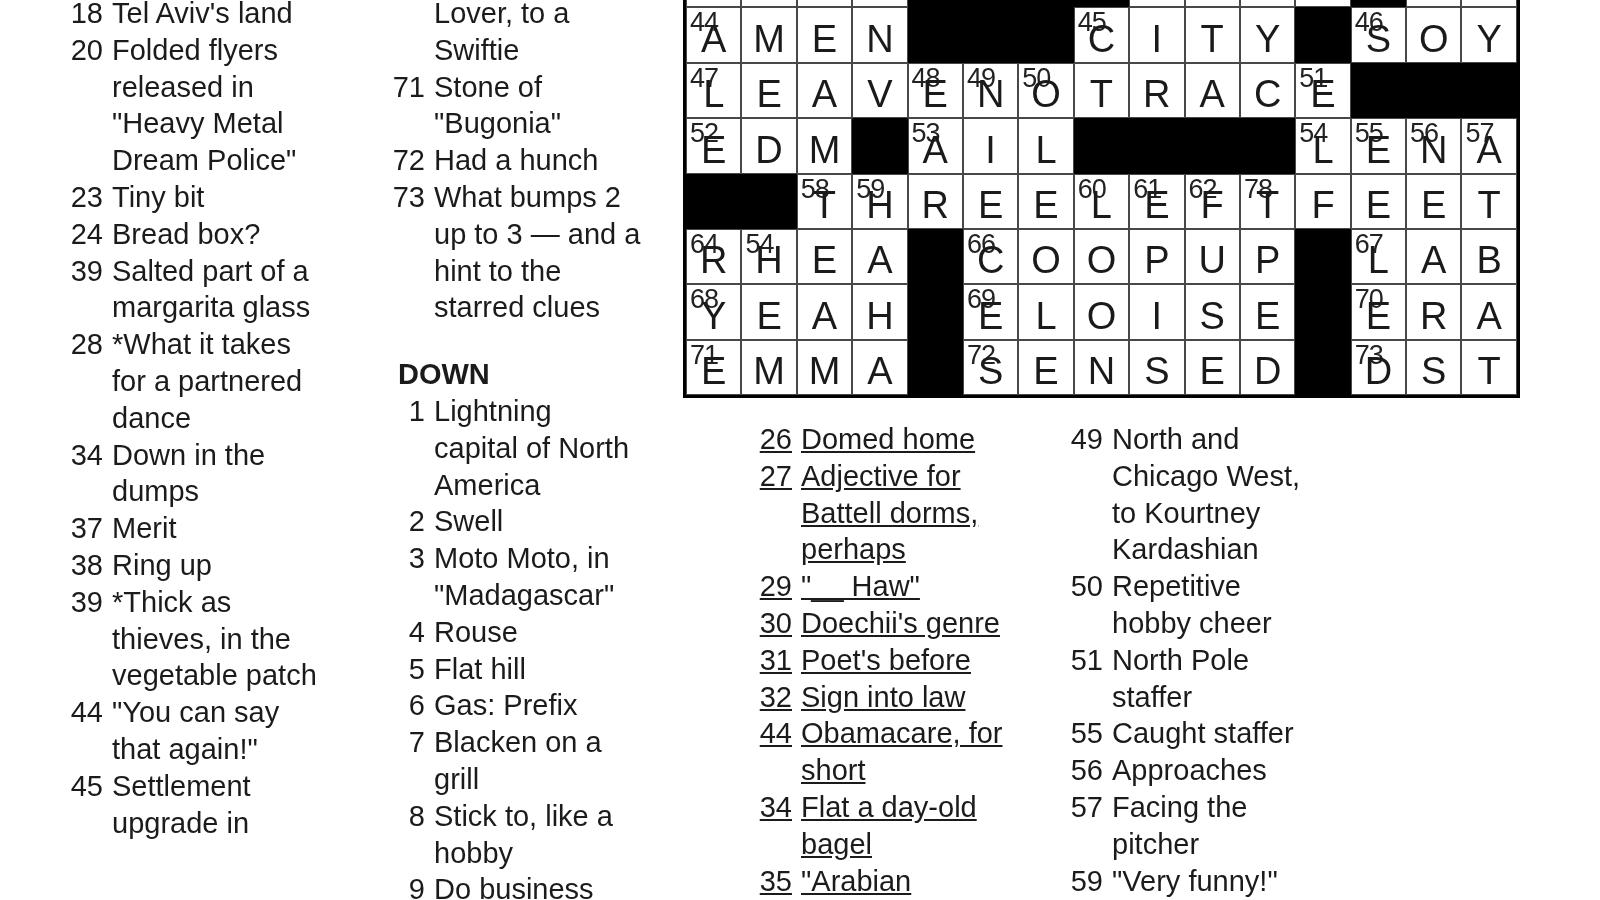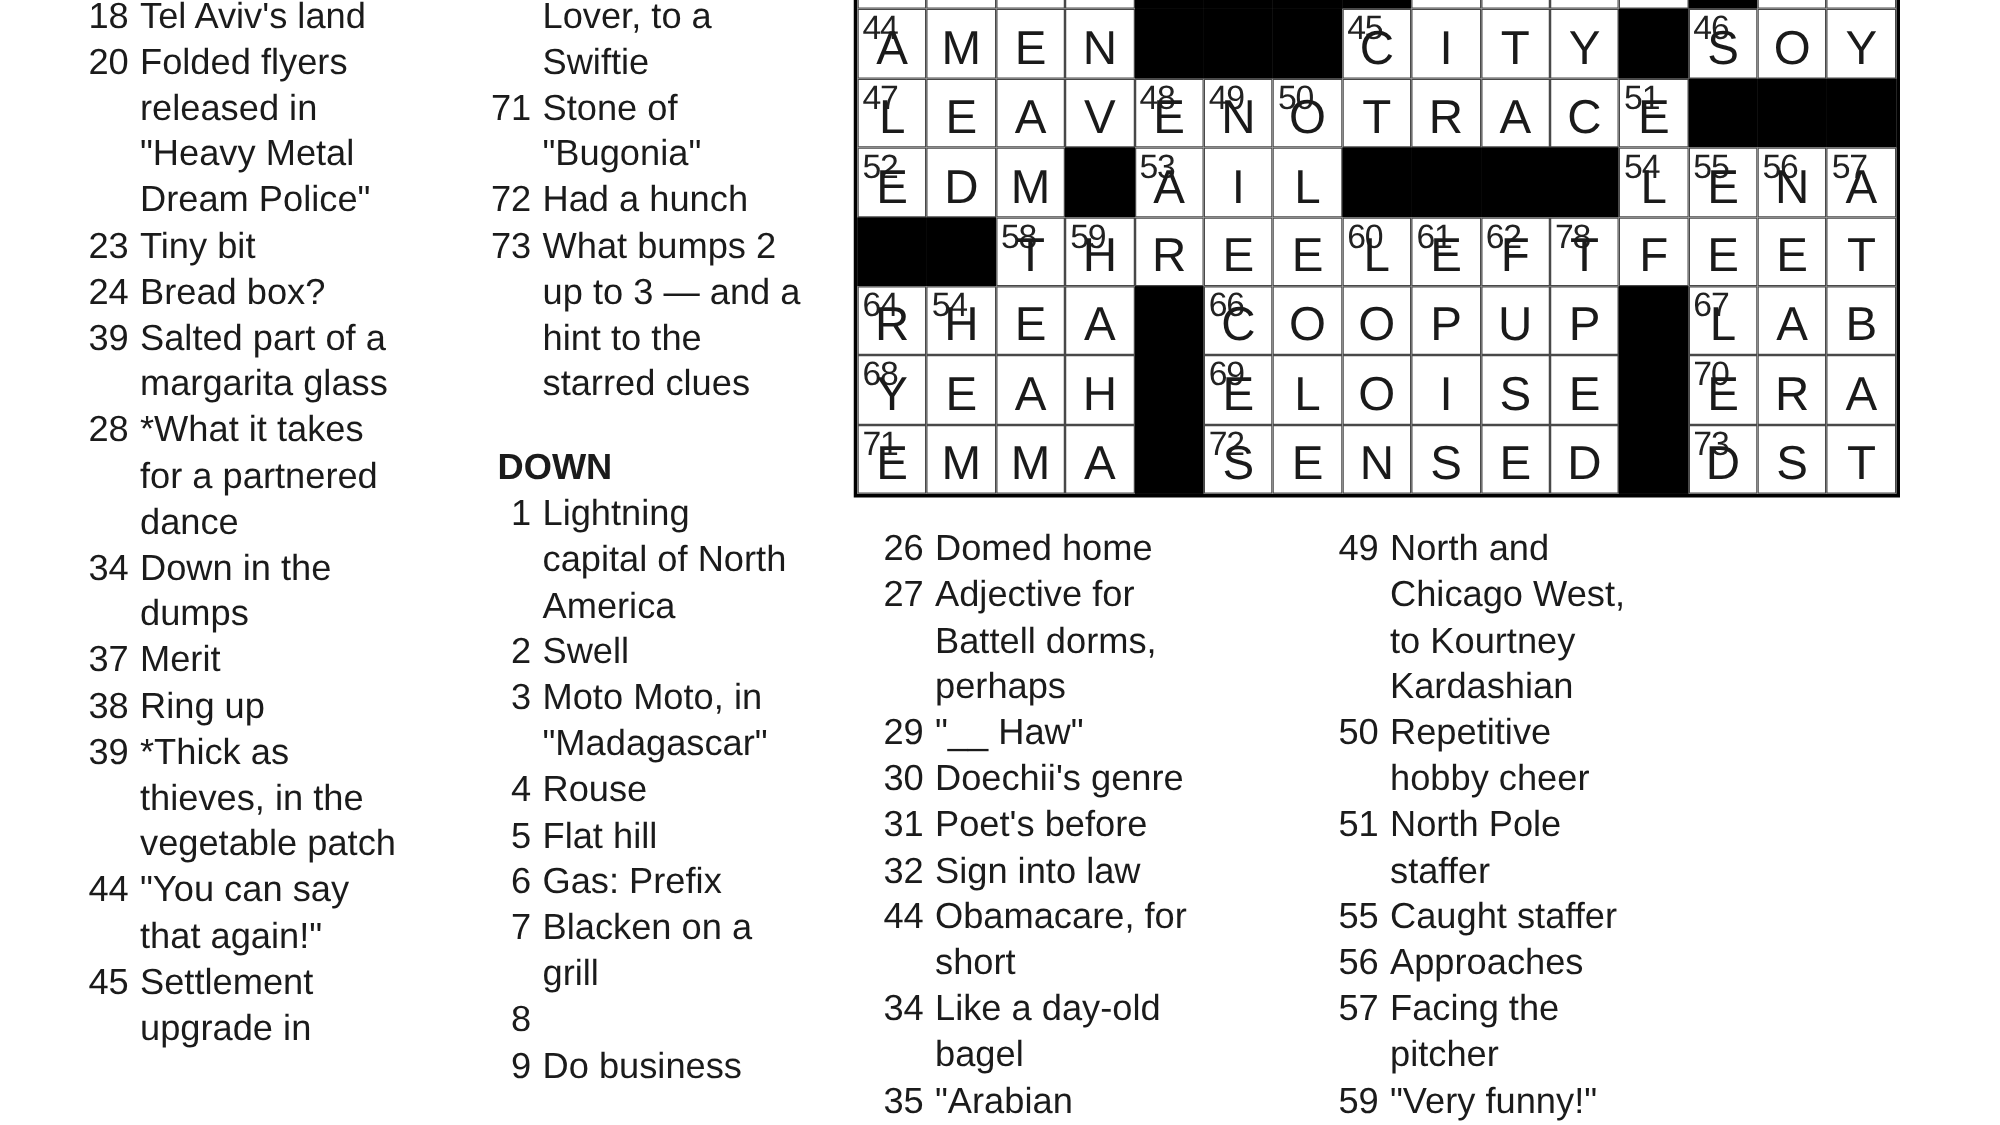--- a/index.html
+++ b/index.html
@@ -13,21 +13,21 @@
   .clue-num {flex:none; text-align:right;}
   .clue-text {white-space:pre-line; padding-left:9px;}
 
   #col-across-left {left:67px; top:-5px; width:320px;}
   #col-across-left .clue-num {width:36px;}
 
   #col-middle {left:388px; top:-5px; width:300px;}
   #col-middle .clue-num {width:37px;}
   #down-header {font-weight:bold; margin:30px 0 0 10px; font-size:29px;}
 
-  #col-down-a {left:701px; top:421px; width:310px;}
+  #col-down-a {left:754px; top:421px; width:310px;text-decoration:underline;}
   #col-down-a .clue-num {width:38px;}
   #col-down-b {left:1065px; top:421px; width:310px;}
   #col-down-b .clue-num {width:38px;}
 
   #grid {
     position:absolute; left:683px; top:-51px;
     display:grid; grid-template-columns:repeat(15,55.4px); grid-auto-rows:55.4px;
     border:3px solid #000; background:#fff;
   }
   .cell {position:relative; box-sizing:border-box; border:1px solid #484848; background:#fff;}
@@ -159,20 +159,22 @@
         <span class="clue-num">6</span>
         <span class="clue-text">Gas: Prefix</span>
       </div>
       <div class="clue">
         <span class="clue-num">7</span>
         <span class="clue-text">Blacken on a
 grill</span>
       </div>
       <div class="clue">
         <span class="clue-num">8</span>
+        <span class="clue-text">Stick to, like a
+hobby</span>
       </div>
       <div class="clue">
         <span class="clue-num">9</span>
         <span class="clue-text">Do business</span>
       </div>
     </div>
 </div>
 
 <div id="grid">
     <div class="cell"></div>
@@ -524,21 +526,21 @@
       <span class="clue-num">32</span>
       <span class="clue-text">Sign into law</span>
     </div>
     <div class="clue">
       <span class="clue-num">44</span>
       <span class="clue-text">Obamacare, for
 short</span>
     </div>
     <div class="clue">
       <span class="clue-num">34</span>
-      <span class="clue-text">Like a day-old
+      <span class="clue-text">Flat a day-old
 bagel</span>
     </div>
     <div class="clue">
       <span class="clue-num">35</span>
       <span class="clue-text">"Arabian</span>
     </div>
   </div>
 
 <div id="col-down-b" class="clue-col">
     <div class="clue">

